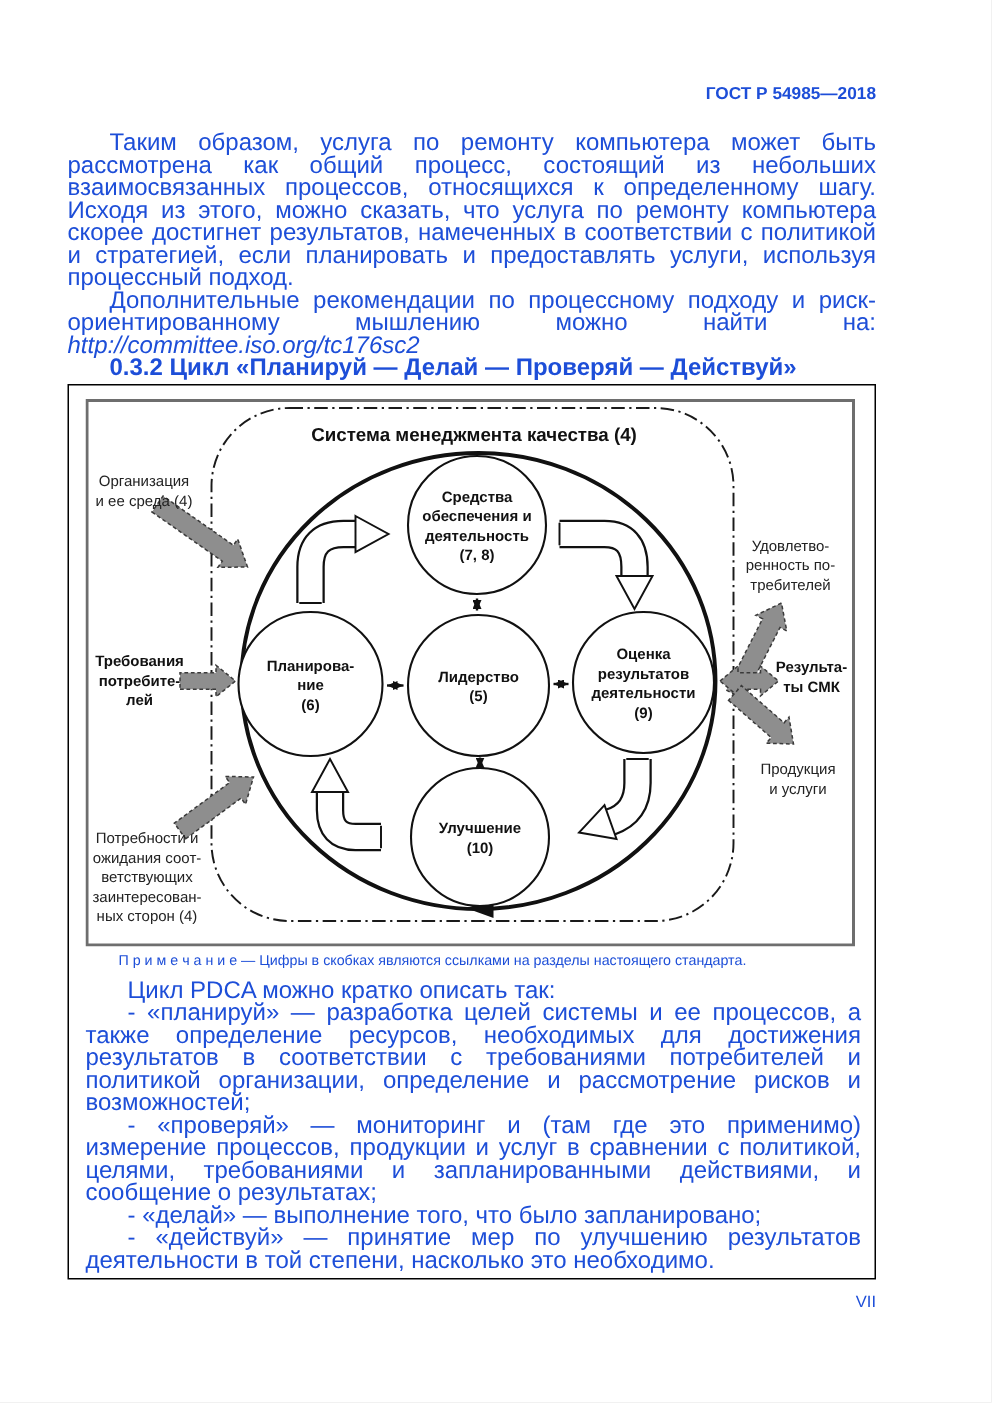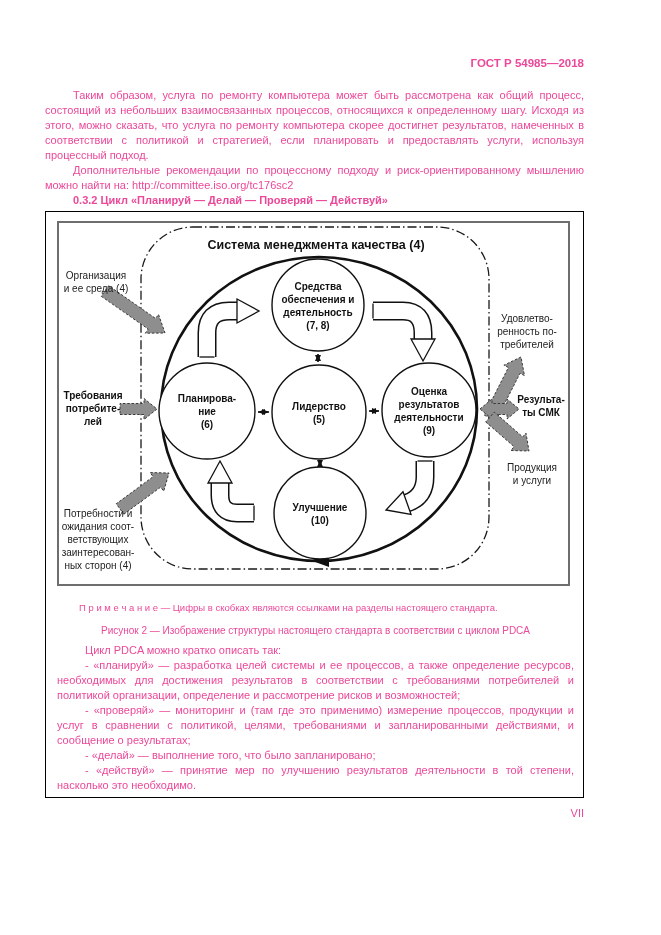--- a/index.html
+++ b/index.html
@@ -1,26 +1,26 @@
 <!DOCTYPE html>
 <html><head>
 <meta charset="utf-8">
 <style>
   html,body{margin:0;padding:0;background:#e8e8e8;}
   .page{position:relative;width:661px;height:935px;background:#ffffff;margin:0 auto;
-        font-family:"Liberation Sans",sans-serif;color:#ec4899;overflow:hidden;}
+        font-family:"Liberation Sans",sans-serif;color:#1d4ed8;overflow:hidden;}
   .hdr{position:absolute;top:57px;right:77px;font-size:11.5px;font-weight:bold;}
   .content{position:absolute;left:45px;top:88px;width:539px;}
-  p{margin:0;font-size:11px;line-height:15px;text-align:justify;}
+  p{margin:0;font-size:16px;line-height:15px;text-align:justify;}
   .ind{text-indent:28px;}
-  .it{}
+  .it{font-style:italic;}
   .h332{font-weight:bold;margin-top:0;}
   .pdca-box{margin-top:3px;border:1.5px solid #000;padding:5px 9px 4px 11px;}
   .fig{display:block;margin:4px 0 0 0;}
-  .note{margin-top:16px;font-size:9.5px;line-height:12px;text-indent:22px;}
+  .note{margin-top:4px;font-size:9.5px;line-height:12px;text-indent:22px;}
   .caption{margin-top:10px;font-size:10px;line-height:13px;text-align:center;text-indent:0;}
   .desc{margin-top:6px;}
   .pnum{margin-top:8px;text-align:right;font-size:11px;}
   
   .fig-border{fill:#ffffff;stroke:#6e6e6e;stroke-width:2;}
   .dashdot{fill:none;stroke:#1a1a1a;stroke-width:1.3;stroke-dasharray:9 3 1.5 3;}
   .wheel{fill:none;stroke:#111;stroke-width:2.6;}
   .node{fill:#ffffff;stroke:#111;stroke-width:1.4;}
   .ctext{font-size:10px;font-weight:bold;fill:#111;text-anchor:middle;}
   .dtitle{font-size:12.5px;font-weight:bold;fill:#111;text-anchor:middle;}
@@ -115,21 +115,20 @@
 
         <text class="lbl" x="39" y="58"><tspan x="39" dy="0">Организация</tspan><tspan x="39" dy="13">и ее среда (4)</tspan></text>
         <text class="lblb" x="36" y="178"><tspan x="36" dy="0">Требования</tspan><tspan x="36" dy="13">потребите-</tspan><tspan x="36" dy="13">лей</tspan></text>
         <text class="lbl" x="41" y="296"><tspan x="41" dy="0">Потребности и</tspan><tspan x="41" dy="13">ожидания соот-</tspan><tspan x="41" dy="13">ветствующих</tspan><tspan x="41" dy="13">заинтересован-</tspan><tspan x="41" dy="13">ных сторон (4)</tspan></text>
         <text class="lbl" x="470" y="101"><tspan x="470" dy="0">Удовлетво-</tspan><tspan x="470" dy="13">ренность по-</tspan><tspan x="470" dy="13">требителей</tspan></text>
         <text class="lblb" x="484" y="182"><tspan x="484" dy="0">Результа-</tspan><tspan x="484" dy="13">ты СМК</tspan></text>
         <text class="lbl" x="475" y="250"><tspan x="475" dy="0">Продукция</tspan><tspan x="475" dy="13">и услуги</tspan></text>
       </svg>
 
       <p class="note"><span>П р и м е ч а н и е</span><span> — Цифры в скобках являются ссылками на разделы настоящего стандарта.</span></p>
-      <p class="caption">Рисунок 2 — Изображение структуры настоящего стандарта в соответствии с циклом PDCA</p>
 
       <p class="ind desc">Цикл PDCA можно кратко описать так:</p>
       <p class="ind">- «планируй» — разработка целей системы и ее процессов, а также определение ресурсов, необходимых для достижения результатов в соответствии с требованиями потребителей и политикой организации, определение и рассмотрение рисков и возможностей;</p>
       <p class="ind">- «проверяй» — мониторинг и (там где это применимо) измерение процессов, продукции и услуг в сравнении с политикой, целями, требованиями и запланированными действиями, и сообщение о результатах;</p>
       <p class="ind">- «делай» — выполнение того, что было запланировано;</p>
       <p class="ind">- «действуй» — принятие мер по улучшению результатов деятельности в той степени, насколько это необходимо.</p>
     </div>
 
     <p class="pnum">VII</p>
   </div>

